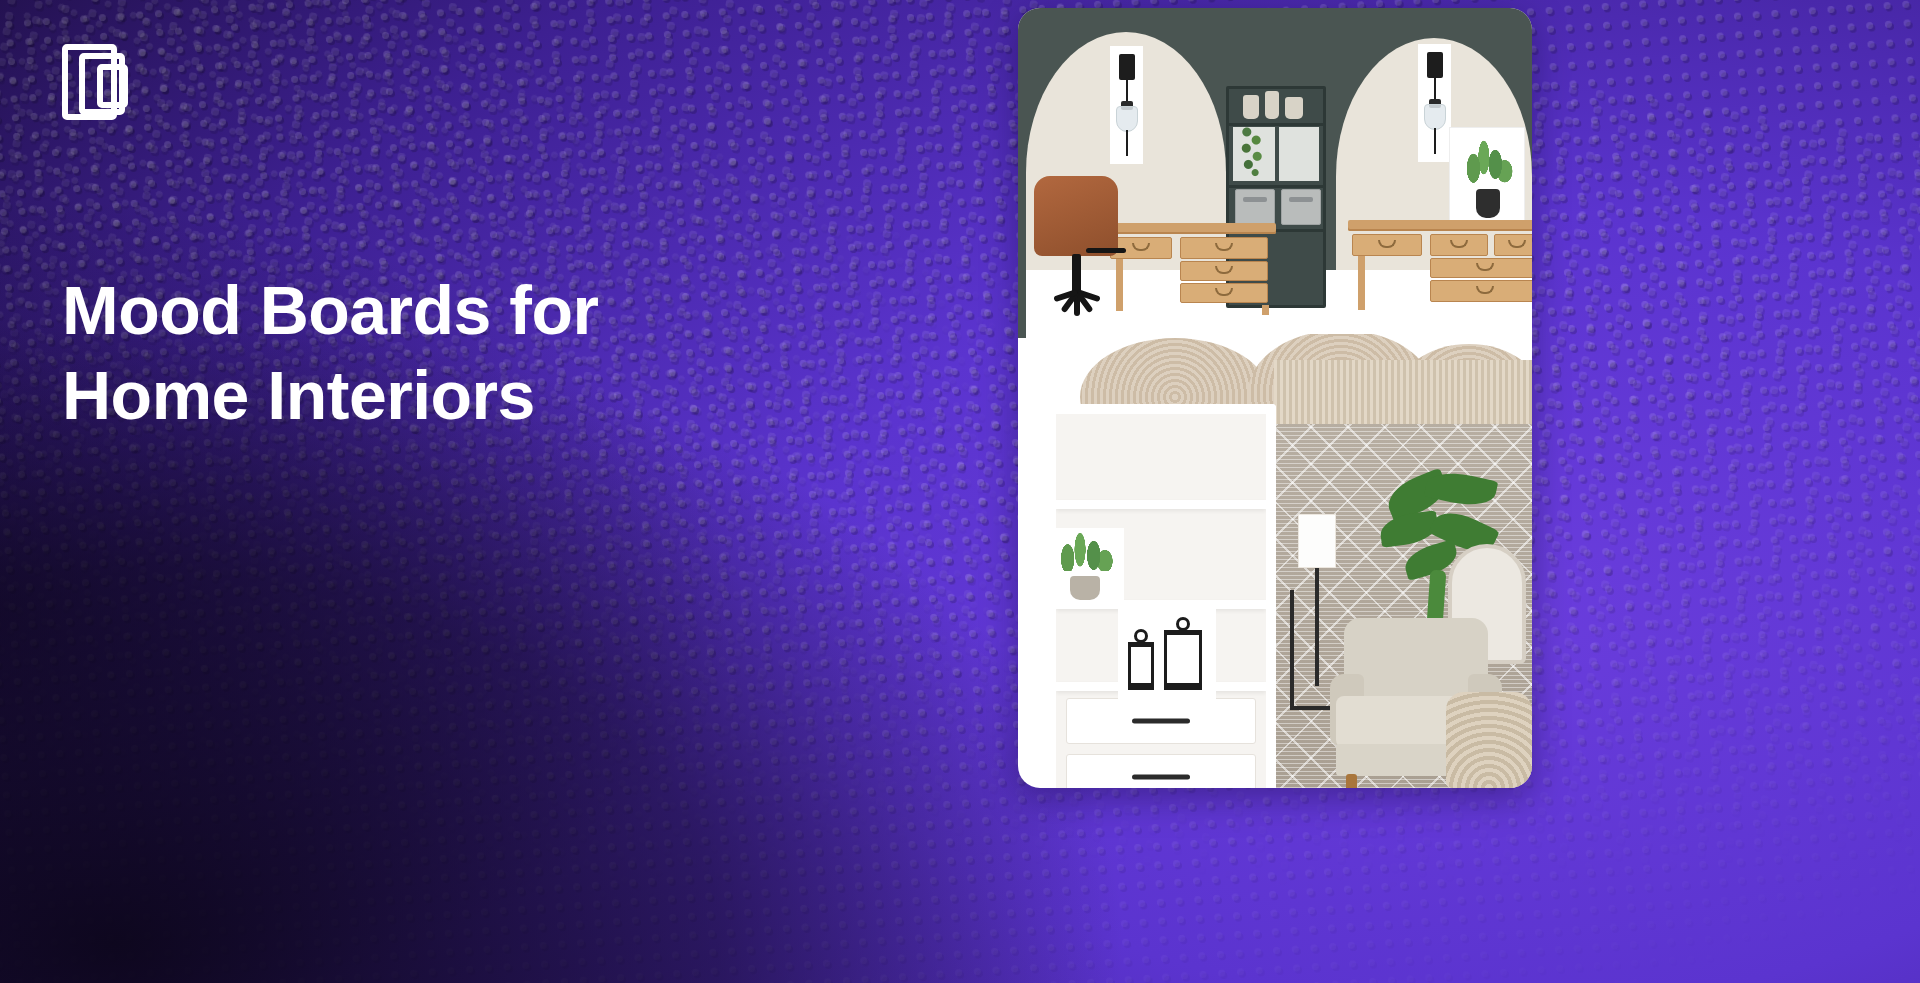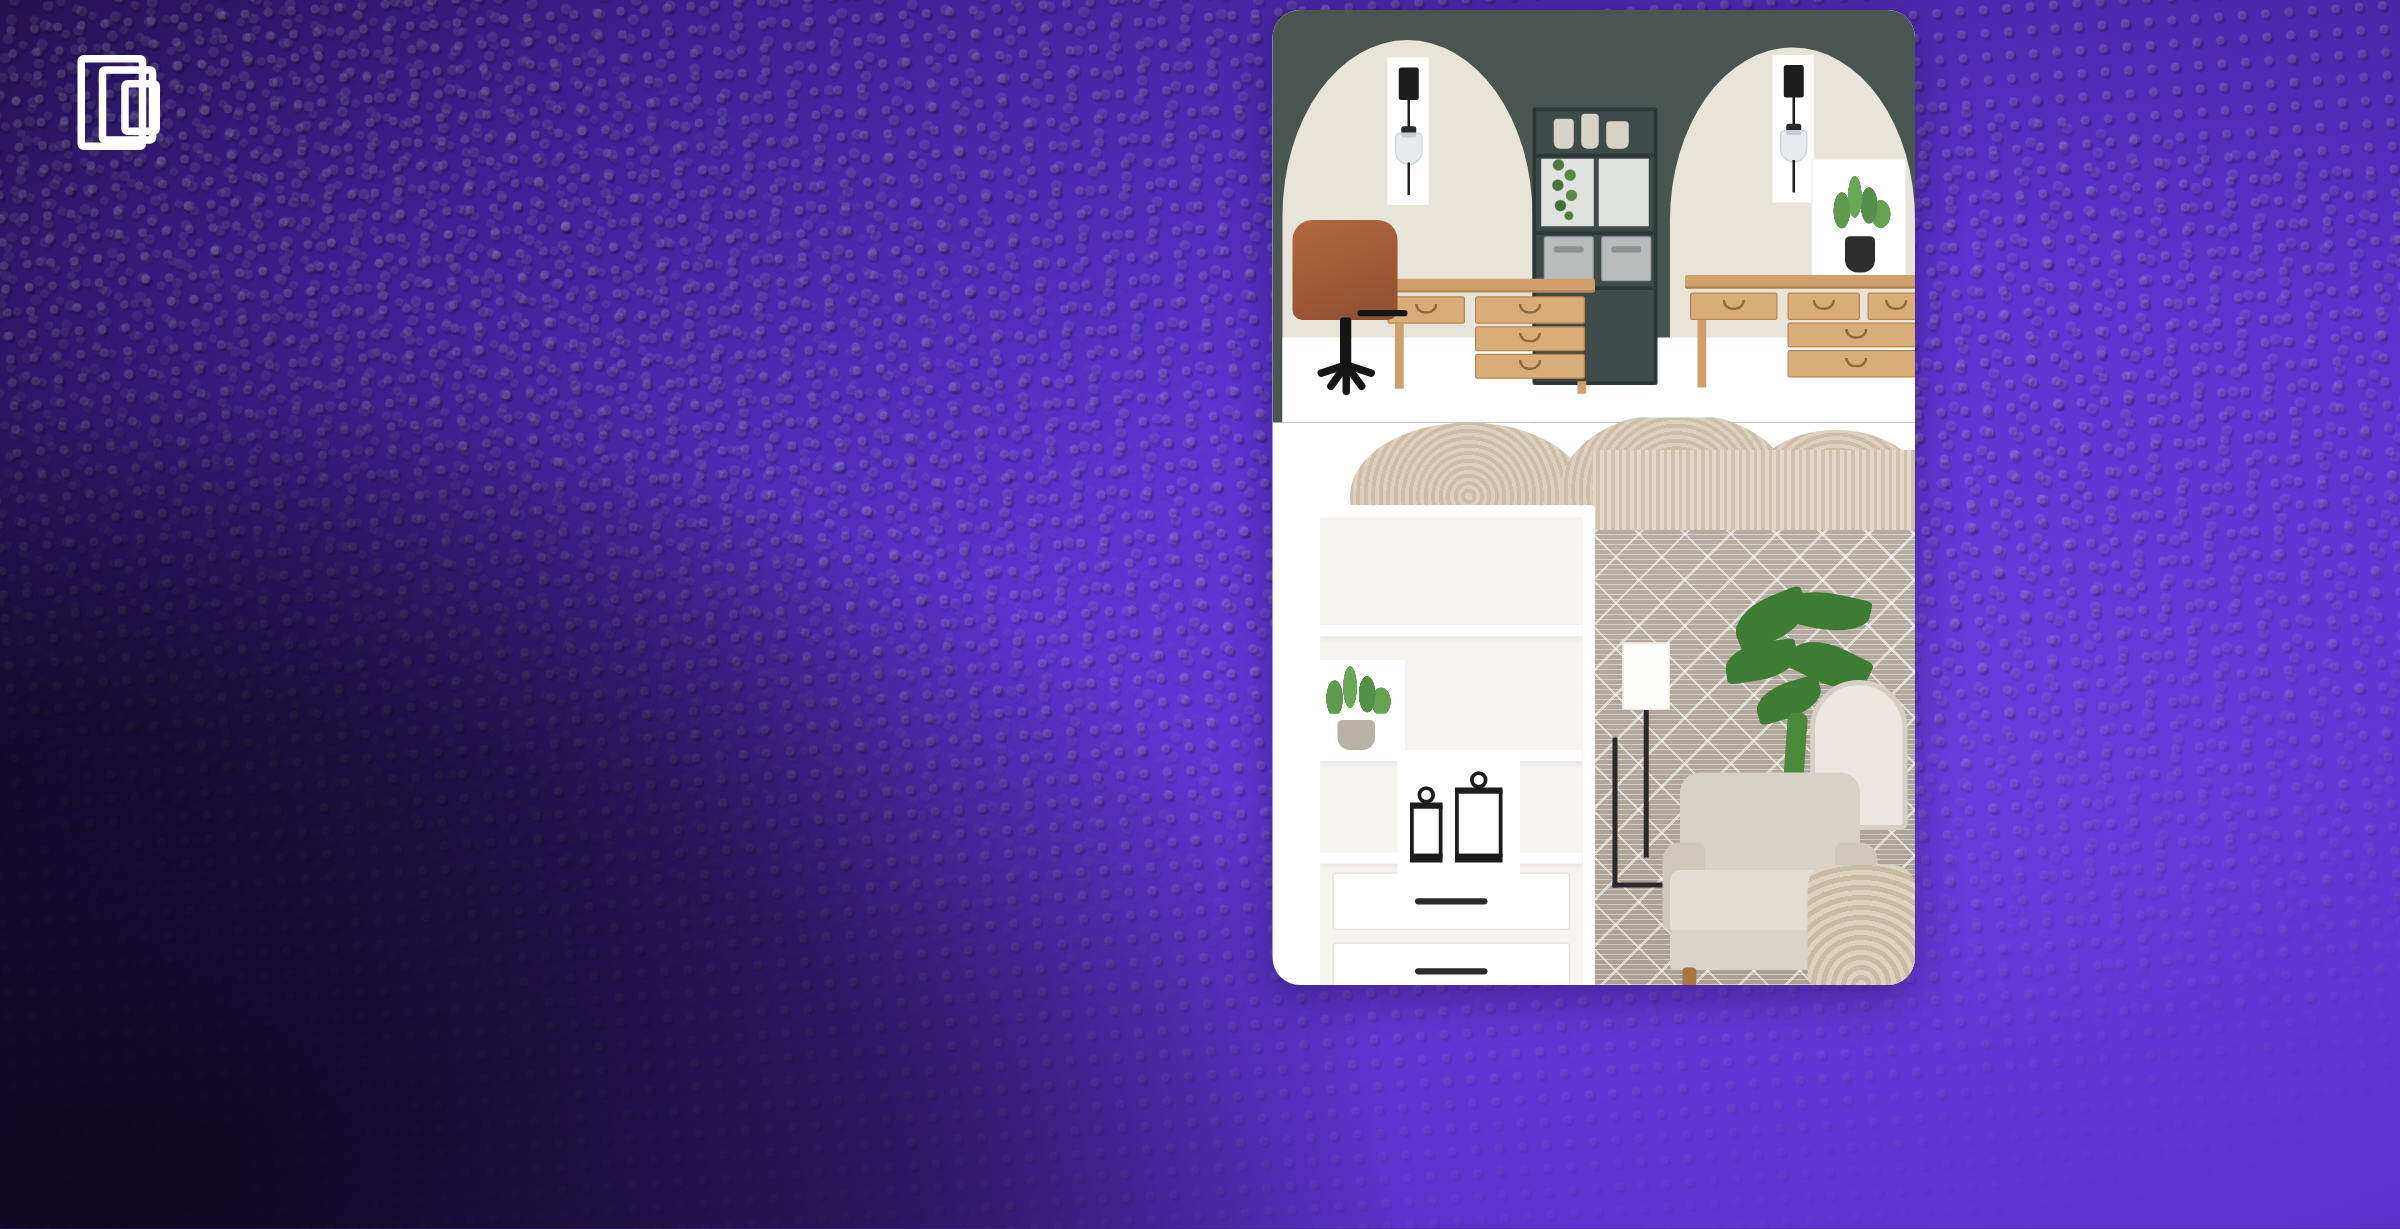--- a/index.html
+++ b/index.html
@@ -242,20 +242,22 @@
   <div class="halftone c"></div>
   <div class="vignette"></div>
 
   <div class="logo">
     <div class="sq sq1"></div>
     <div class="sq sq2"></div>
     <div class="sq sq3"></div>
   </div>
 
   <h1 class="headline">
+    <span class="l">Mood Boards for</span>
+    <span class="l">Home Interiors</span>
   </h1>
 
   <div class="board">
 
     <div class="q tl">
 
       <div class="archL"></div>
       <div class="archR"></div>
       <div class="white-floor"></div>
 

